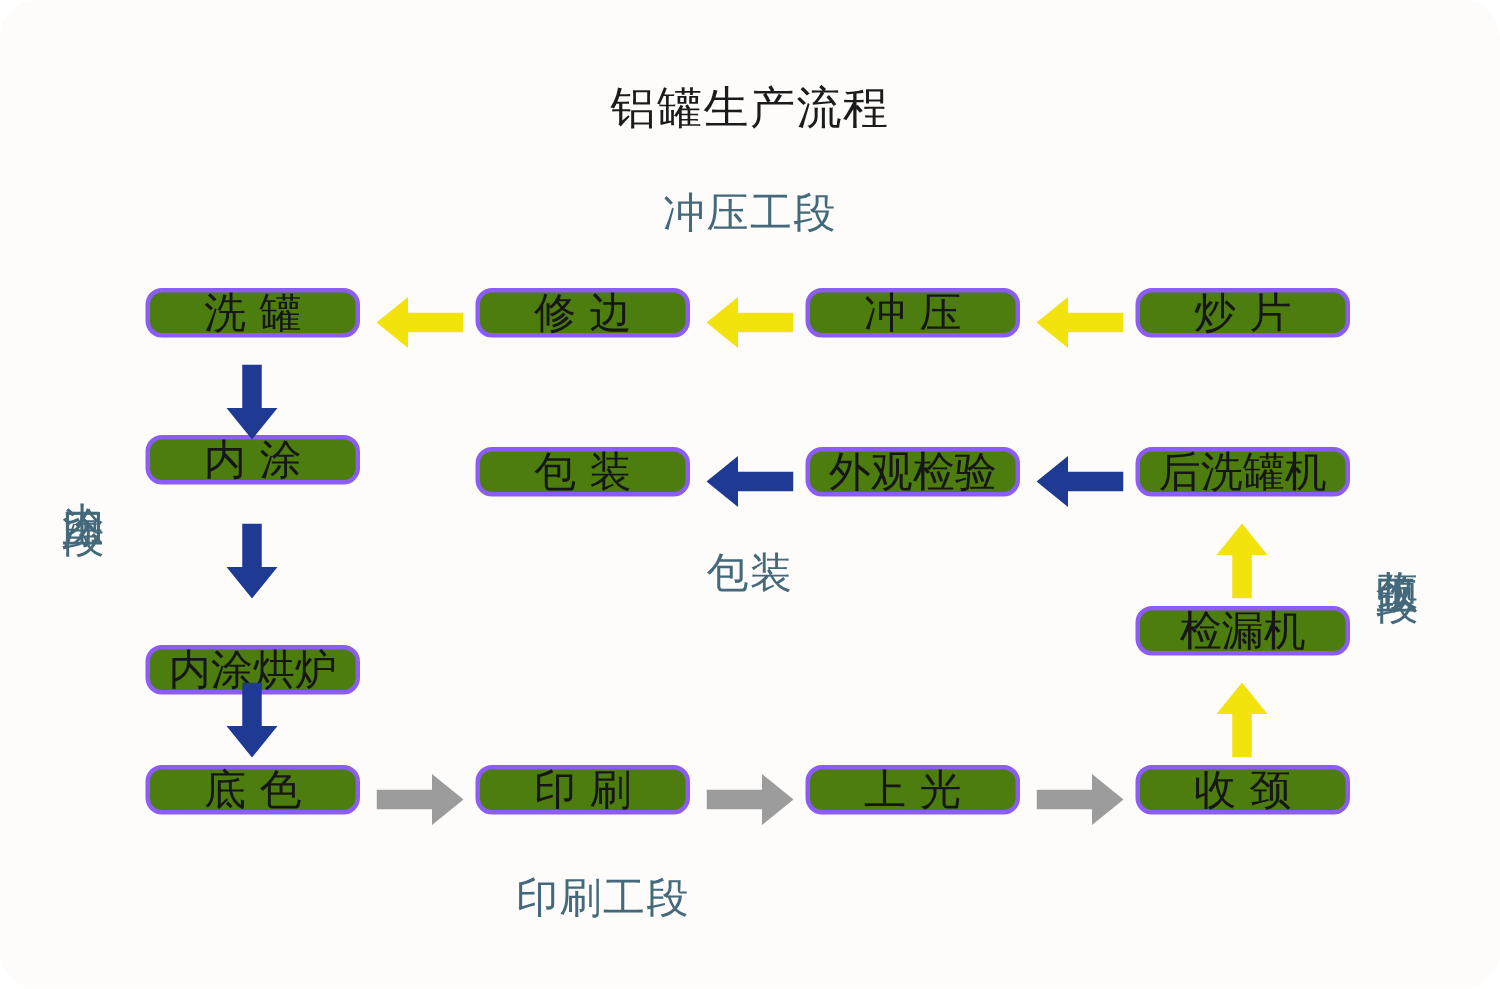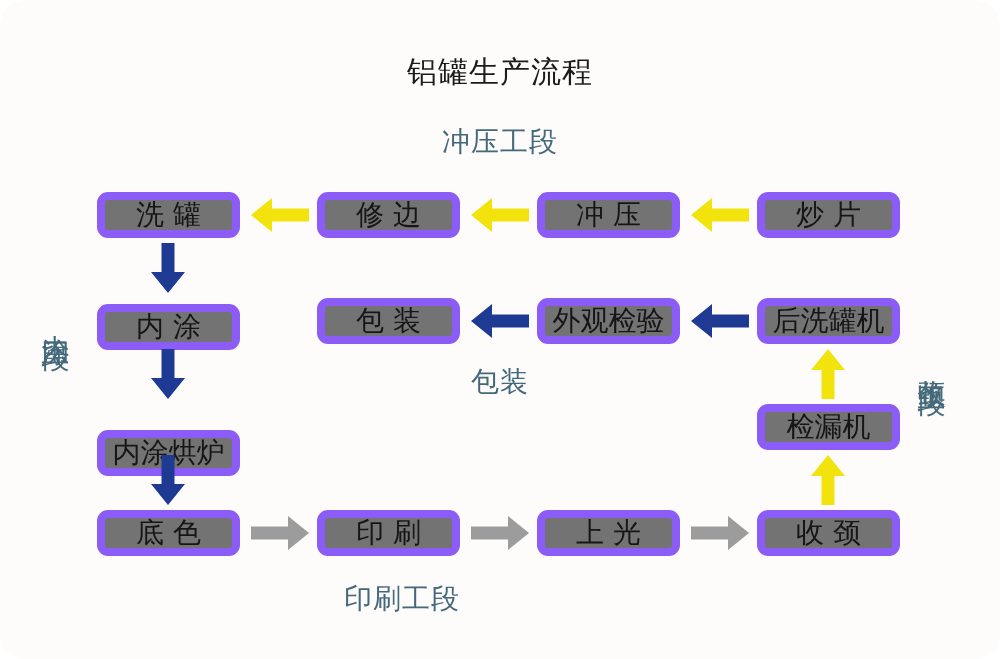--- a/index.html
+++ b/index.html
@@ -31,24 +31,24 @@
     position: absolute;
     writing-mode: vertical-rl;
     text-orientation: upright;
     color: #44697b;
     font-size: 28px;
     letter-spacing: 3px;
   }
   .node {
     position: absolute;
     width: 143px;
-    height: 46px;
+    height: 33px;
     box-sizing: border-box;
-    background: #737373;
-    border: 8px solid #8b5cf6;
+    background: #4d7c0f;
+    border: 3px solid #8b5cf6;
     border-radius: 11px;
     display: flex;
     align-items: center;
     justify-content: center;
   }
   .node span {
     font-size: 28px;
     color: #161616;
     white-space: pre;
     line-height: 1;
@@ -74,21 +74,21 @@
   <div class="node" style="left:317px; top:192px;">
       <span>修 边</span>
     </div>
   <div class="node" style="left:537px; top:192px;">
       <span>冲 压</span>
     </div>
   <div class="node" style="left:757px; top:192px;">
       <span>炒 片</span>
     </div>
 
-  <div class="node" style="left:97px; top:304px;text-align:center;">
+  <div class="node" style="left:97px; top:290px;text-align:center;">
       <span>内 涂</span>
     </div>
   <div class="node" style="left:317px; top:298px;">
       <span>包 装</span>
     </div>
   <div class="node" style="left:537px; top:298px;">
       <span>外观检验</span>
     </div>
   <div class="node" style="left:757px; top:298px;">
       <span>后洗罐机</span>

